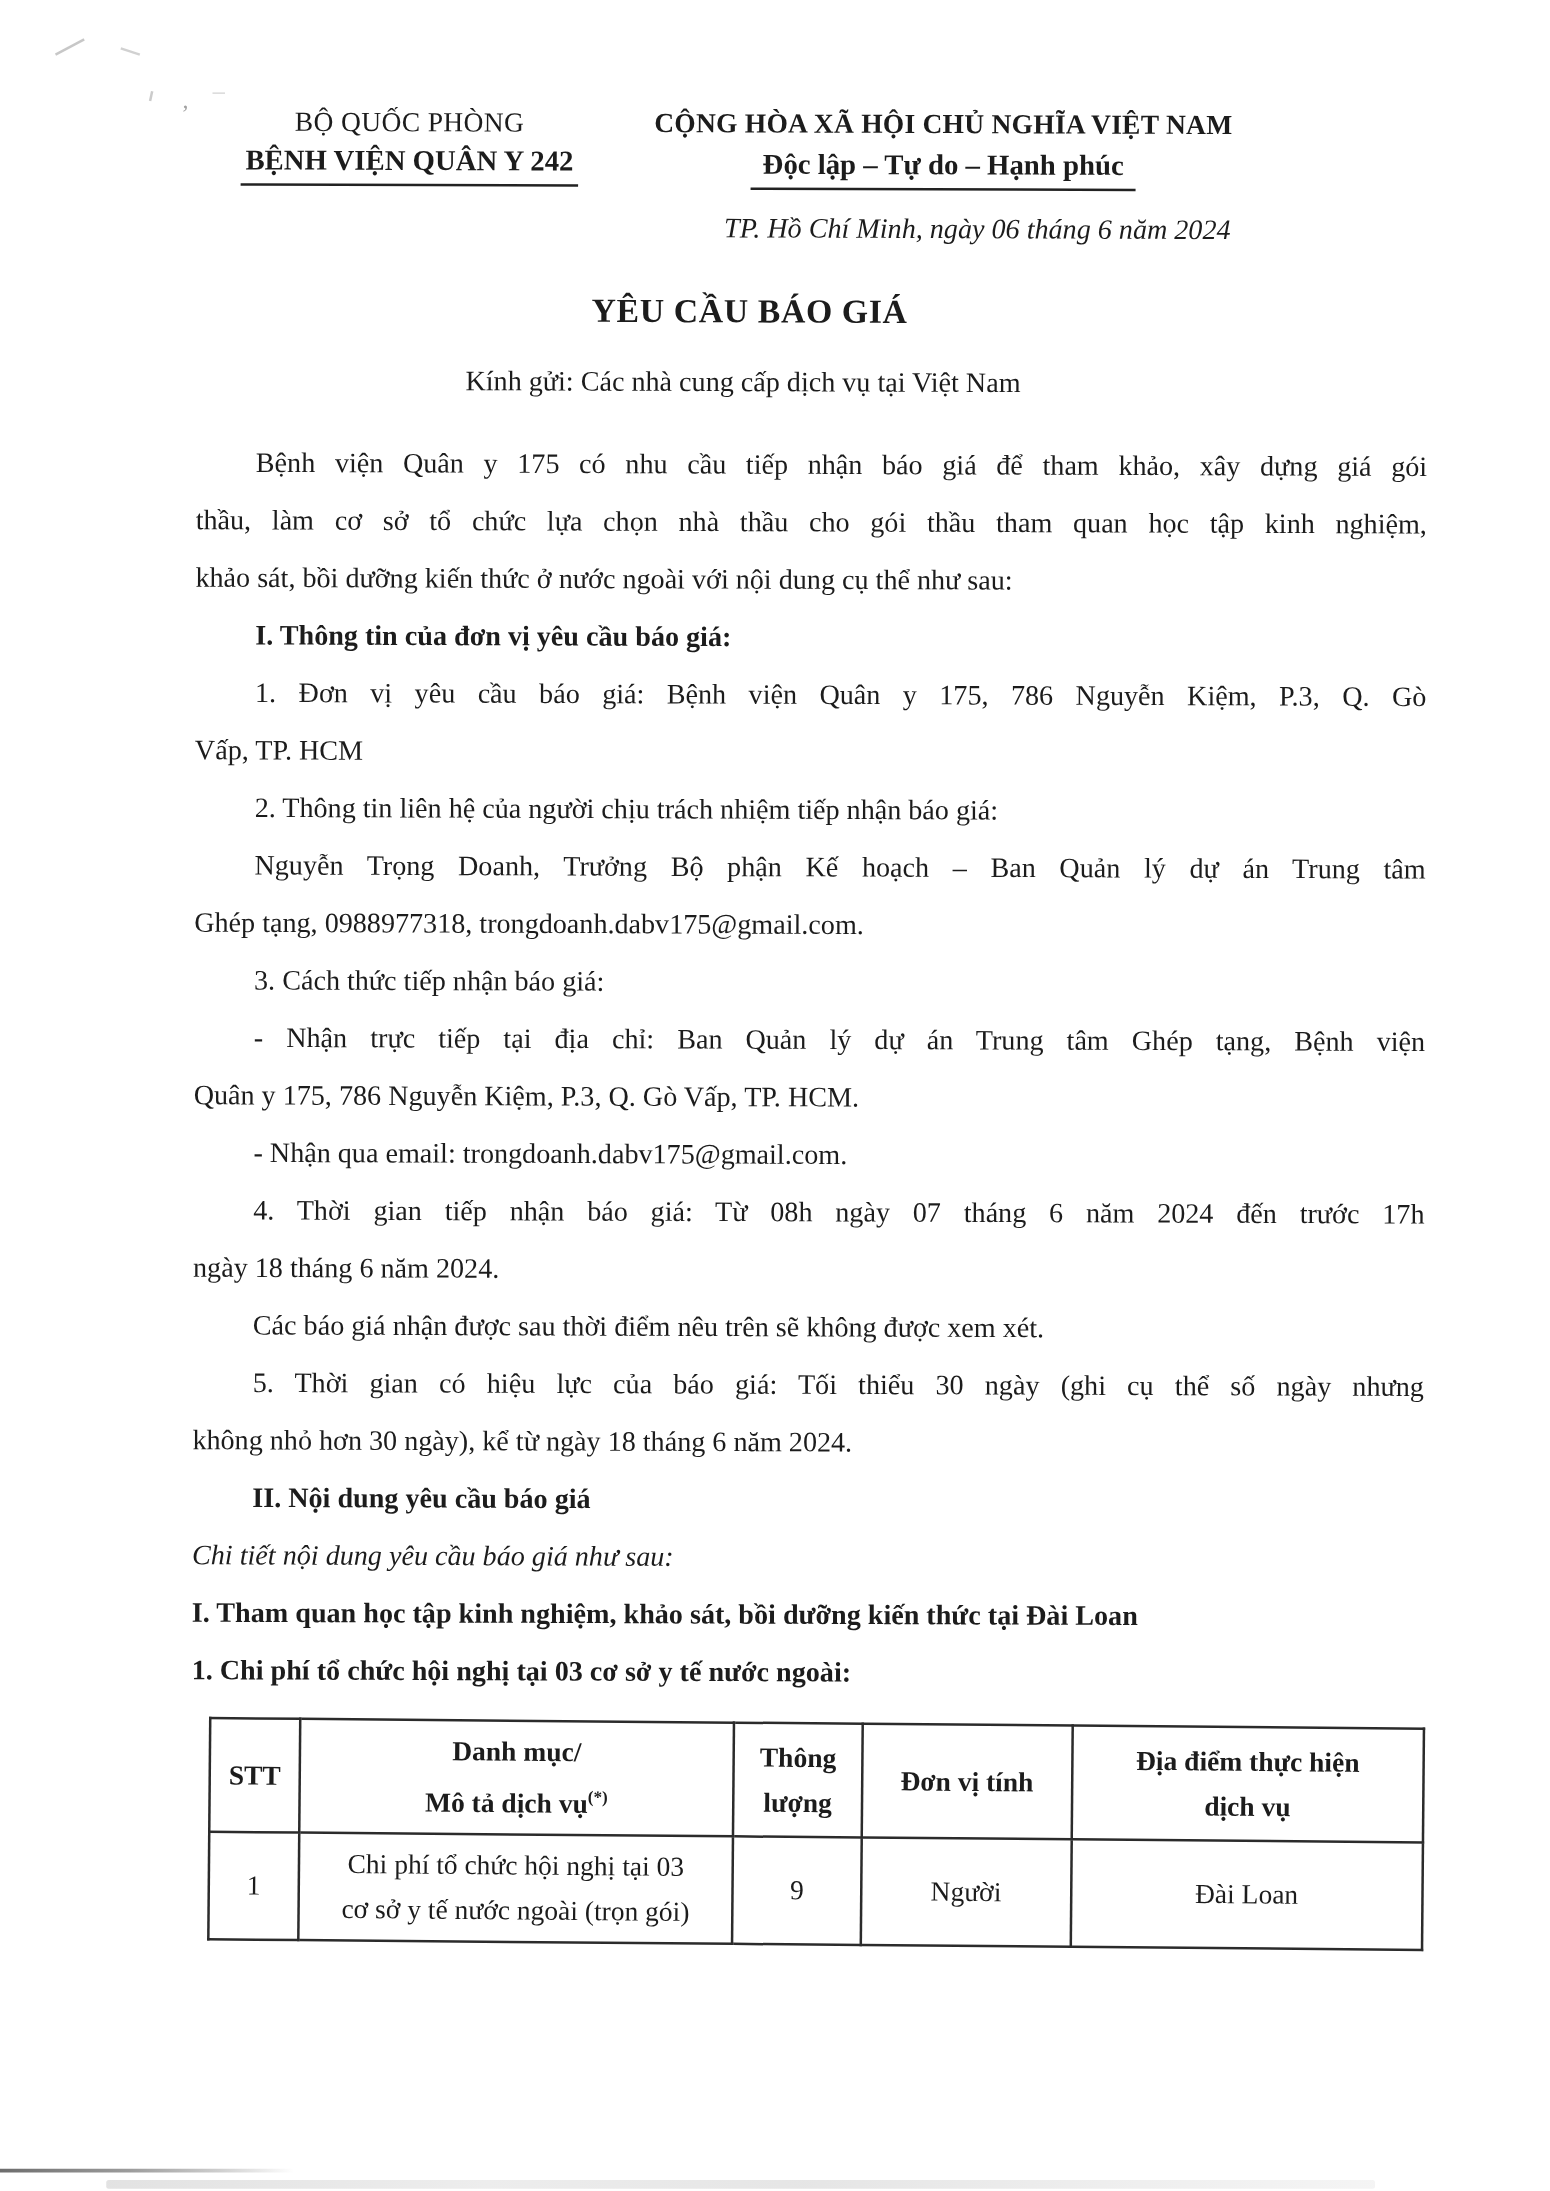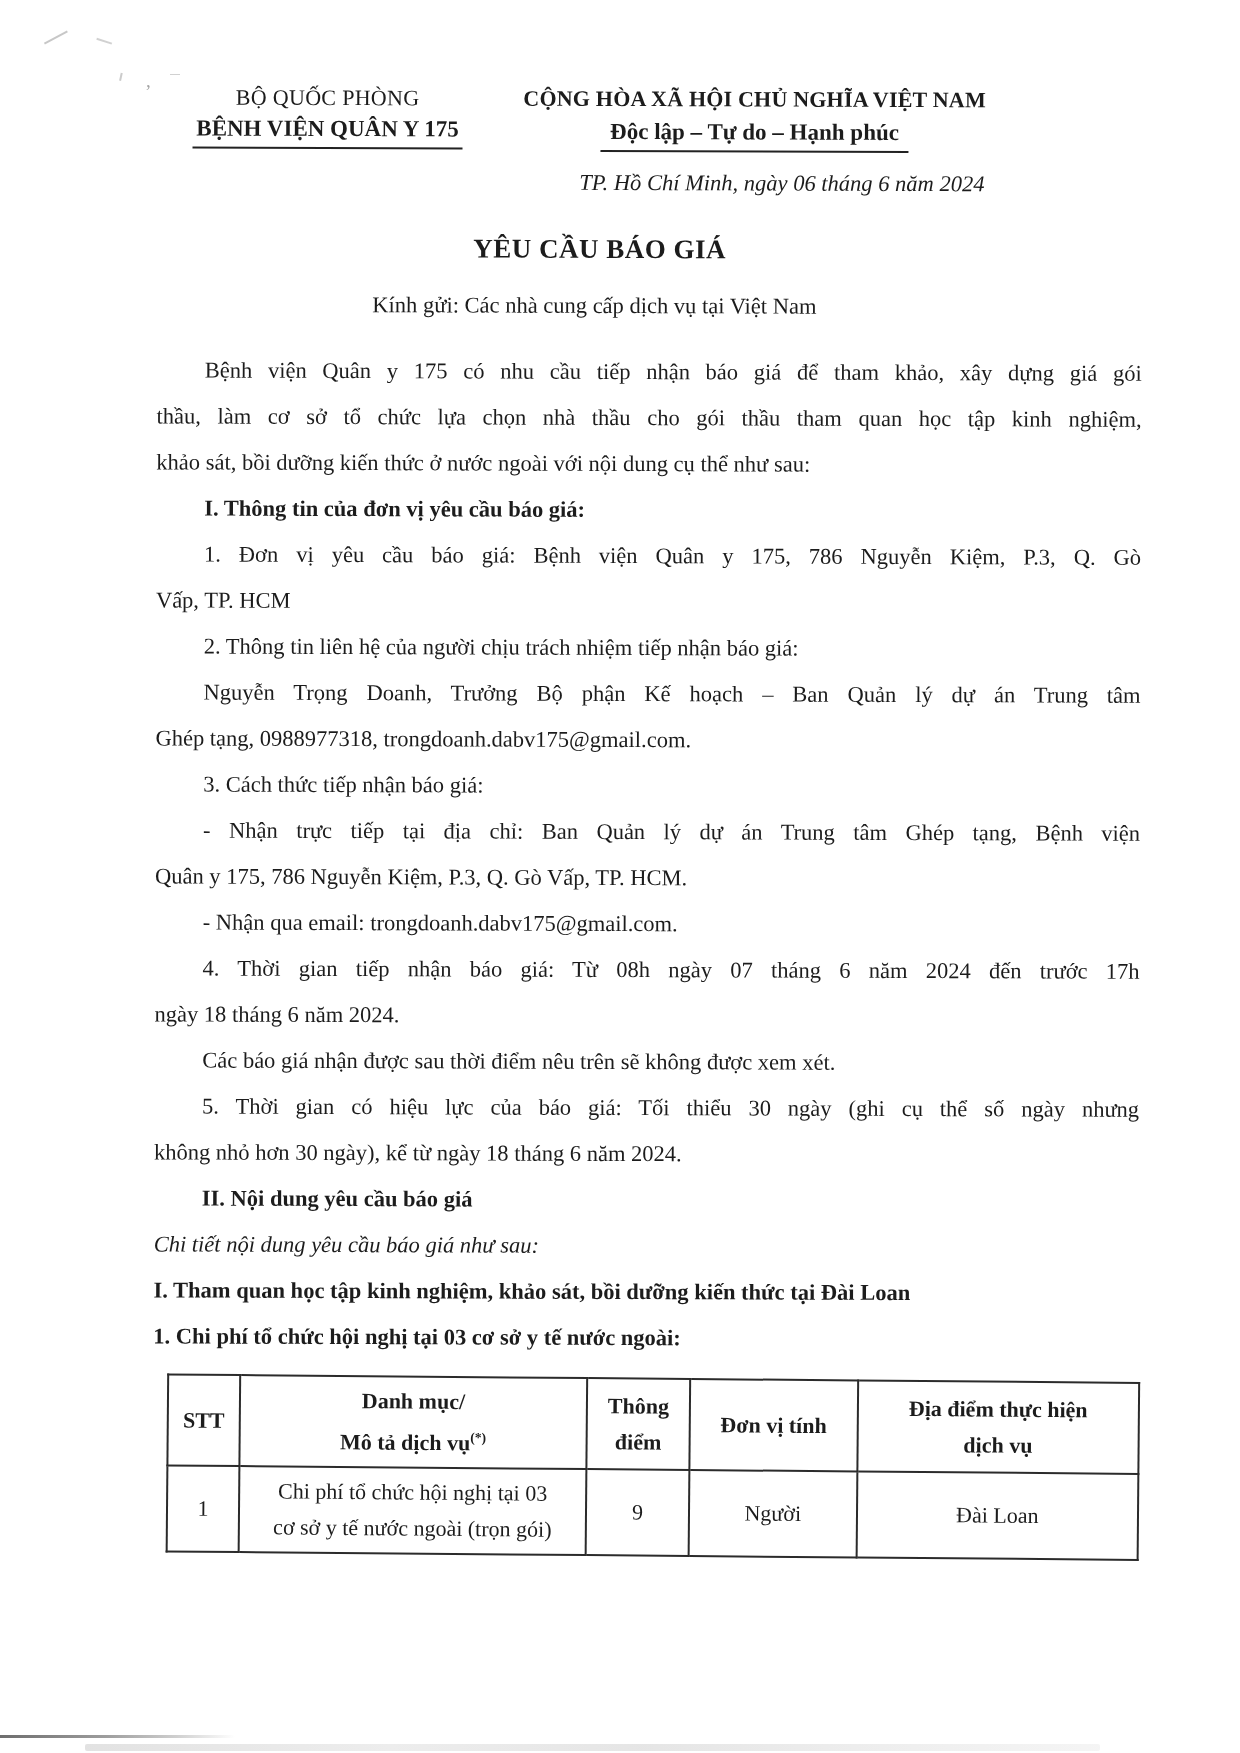--- a/index.html
+++ b/index.html
@@ -85,21 +85,21 @@
   <div class="artifact m3"></div>
   <div class="artifact m4">,</div>
   <div class="artifact m5"></div>
 
   <div class="rot">
     <div class="content">
 
       <div class="hdr">
         <div class="hleft">
           <div class="org-parent">BỘ QUỐC PHÒNG</div>
-          <div class="org"><span class="u">BỆNH VIỆN QUÂN Y 175</span></div>
+          <div class="org"><span class="u">BỆNH VIỆN QUÂN Y 242</span></div>
         </div>
         <div class="hright">
           <div class="motto1">CỘNG HÒA XÃ HỘI CHỦ NGHĨA VIỆT NAM</div>
           <div class="motto2"><span class="u">Độc lập – Tự do – Hạnh phúc</span></div>
           <div class="dateline">TP. Hồ Chí Minh, ngày 06 tháng 6 năm 2024</div>
         </div>
       </div>
 
       <div class="title">YÊU CẦU BÁO GIÁ</div>
       <div class="salutation">Kính gửi: Các nhà cung cấp dịch vụ tại Việt Nam</div>
@@ -139,21 +139,21 @@
         </colgroup>
         <thead>
           <tr>
             <th><span>STT</span></th>
             <th>
               <div class="thline">Danh mục/</div>
               <div class="thline"><span>Mô tả dịch vụ</span><sup class="star">(*)</sup></div>
             </th>
             <th>
               <div class="thline">Thông</div>
-              <div class="thline">điểm</div>
+              <div class="thline">lượng</div>
             </th>
             <th><span>Đơn vị tính</span></th>
             <th>
               <div class="thline">Địa điểm thực hiện</div>
               <div class="thline">dịch vụ</div>
             </th>
           </tr>
         </thead>
         <tbody>
           <tr>

